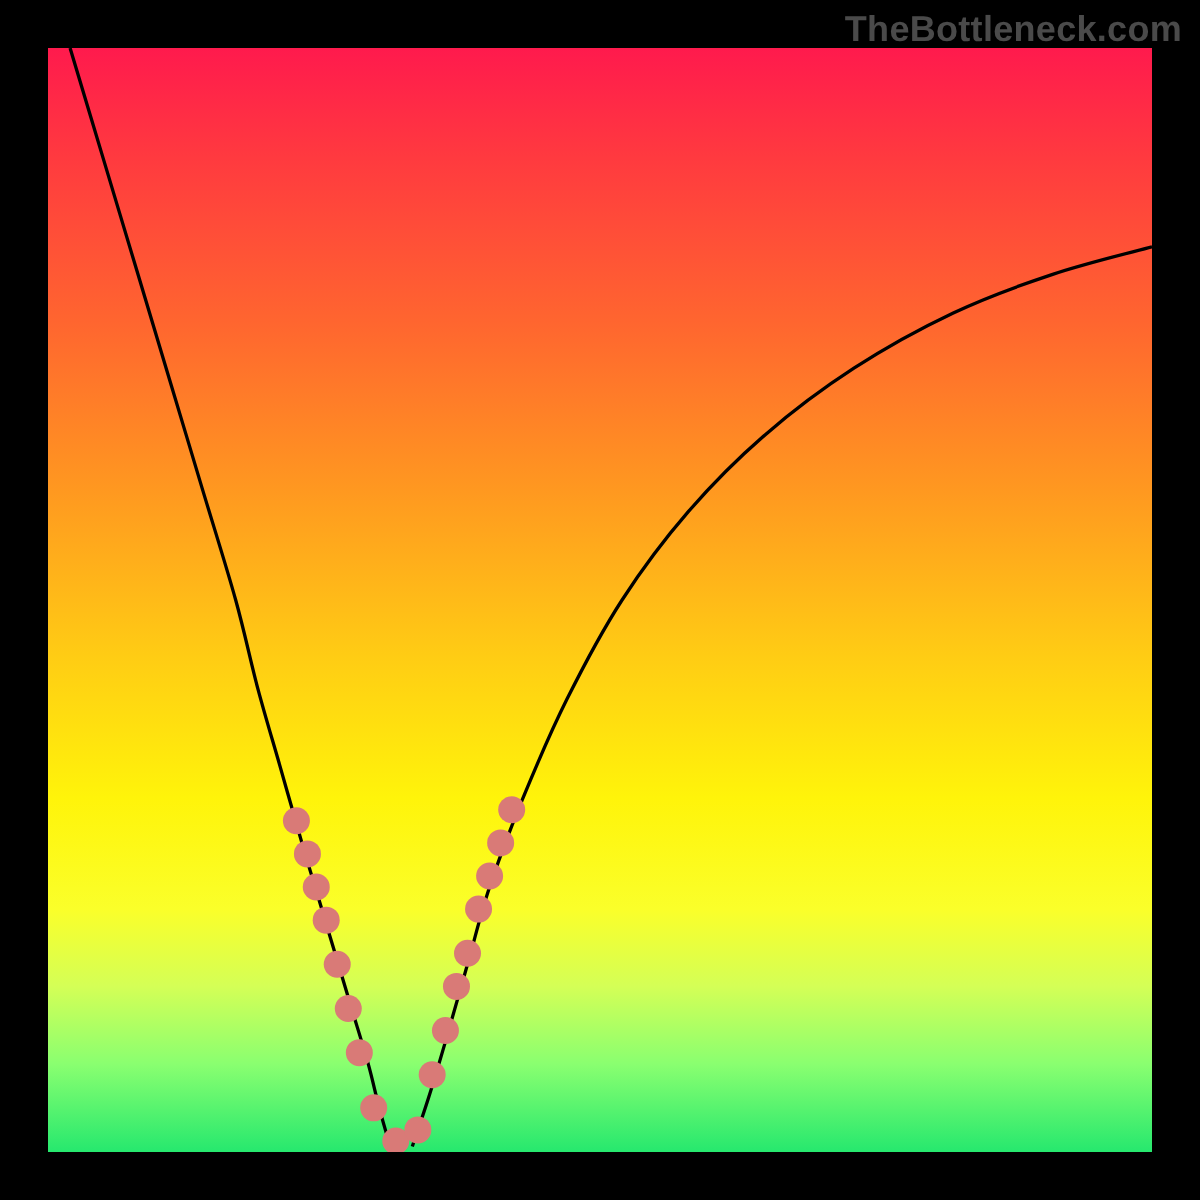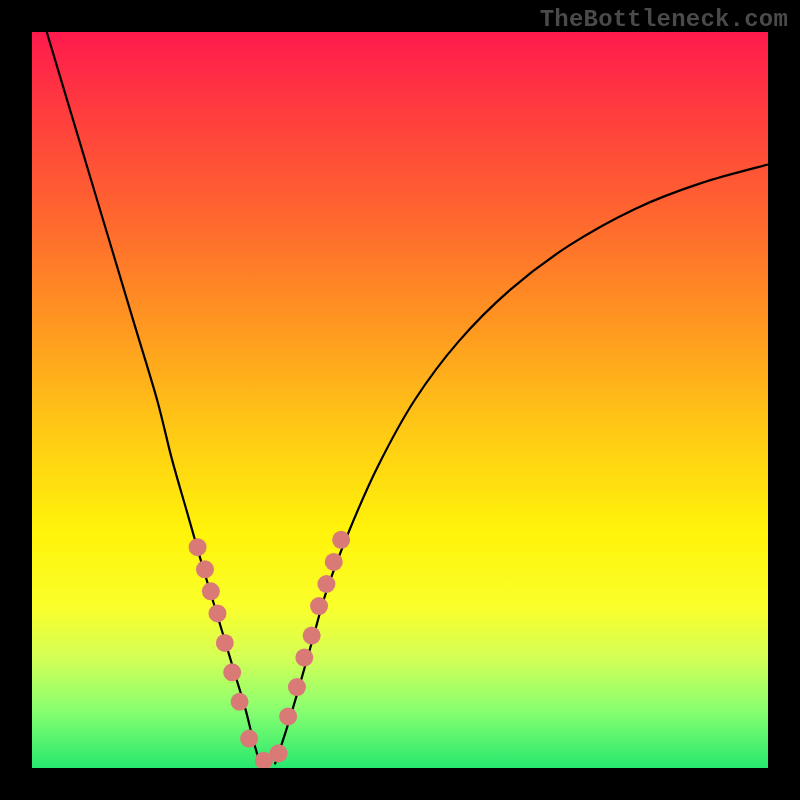--- a/index.html
+++ b/index.html
@@ -9,21 +9,20 @@
     height: 800px;
     overflow: hidden;
     background: #000;
     font-family: Arial, Helvetica, sans-serif;
   }
   .frame {
     position: relative;
     width: 800px;
     height: 800px;
     background: #000;
-    font-family: Liberation Mono, monospace;
   }
   .plot-area {
     position: absolute;
     left: 32px;
     top: 32px;
     width: 736px;
     height: 736px;
     background: linear-gradient(to bottom,
       #ff1a4d 0%,
       #ff3a3f 10%,

